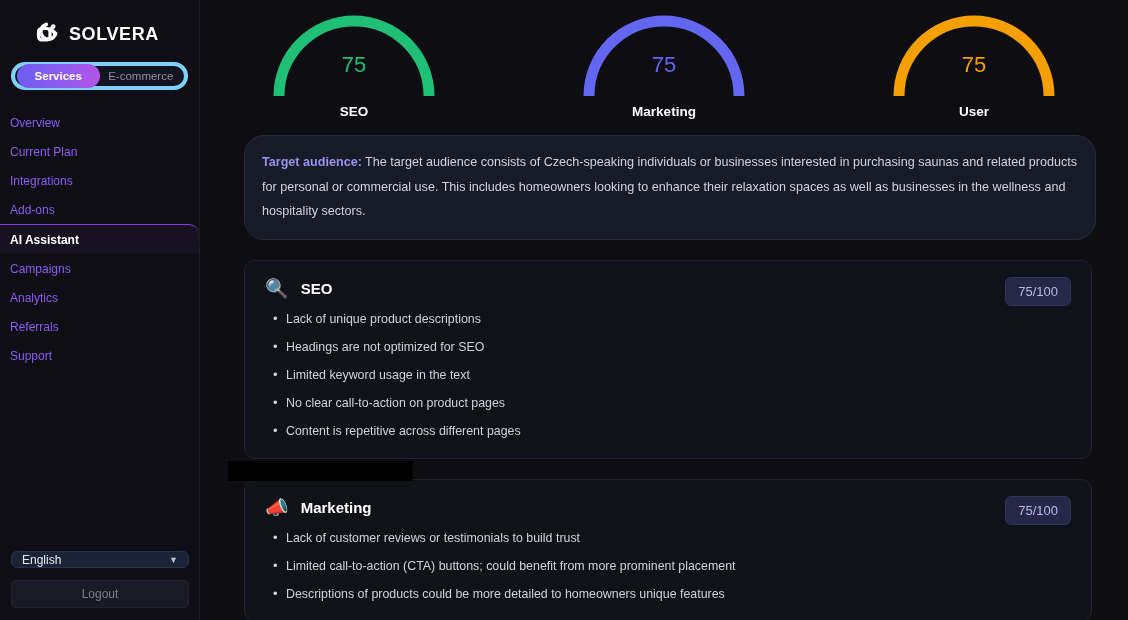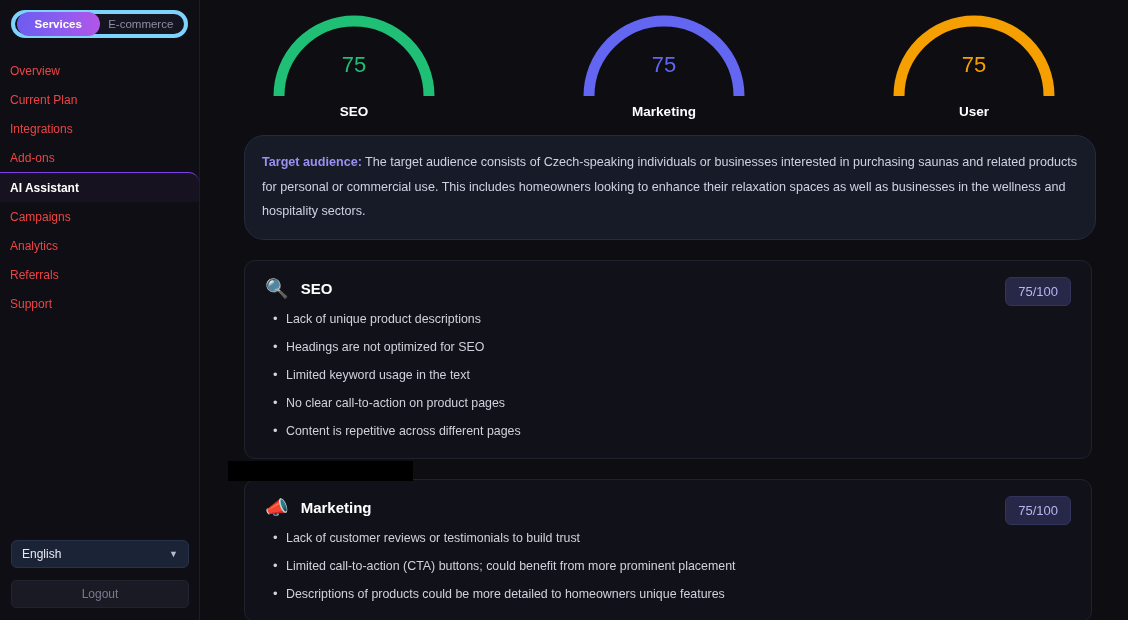--- a/index.html
+++ b/index.html
@@ -49,37 +49,37 @@
     font-family: "Liberation Sans", sans-serif;
   }
   .seg-btn.active {
     background: linear-gradient(95deg, #6d5cf0 0%, #8b5cf0 50%, #b455e8 100%);
     color: #ffffff; font-weight: bold;
   }
 
   .nav { margin-top: 18px; display: flex; flex-direction: column; }
   .nav-item {
     height: 29px; display: flex; align-items: center;
-    padding-left: 10px; font-size: 12px; color: #ef4444;
+    padding-left: 10px; font-size: 12px; color: #8b5cf6;
     cursor: pointer; position: relative;
   }
   .nav-item.active {
     color: #ffffff; font-weight: bold;
     background: #17121f;
     border-top: 1.5px solid #7b3fe4;
     border-top-right-radius: 10px;
     height: 30px;
   }
 
   .side-bottom {
     position: absolute; left: 0; bottom: 0; width: 200px;
     padding: 0 11px 12px 11px;
   }
   .lang-select {
-    height: 28px; background: #1b2436;
+    height: 17px; background: #1b2436;
     border: 1px solid #27334a; border-radius: 6px;
     display: flex; align-items: center; justify-content: space-between;
     padding: 0 10px; color: #e7e9f2; font-size: 12px;
     cursor: pointer; margin-bottom: 12px;
   }
   .caret { font-size: 9px; color: #b8bdcc; }
   .logout-btn {
     height: 28px; background: #1a1a24; border: 1px solid #23232f;
     border-radius: 5px; width: 100%;
     color: #7b7b8e; font-size: 12px; cursor: pointer;
@@ -157,20 +157,30 @@
     z-index: 20;
   }
 </style>
 </head>
 <body>
 
 <div class="app">
 
   <aside class="sidebar">
 
+    <div class="logo-row">
+      <span class="logo-mark">
+        <svg width="28" height="28" viewBox="0 0 28 28">
+          <path d="M21 7.5 A7.5 7.5 0 1 0 21 20.5 L21 13.5" fill="none" stroke="#ffffff" stroke-width="3.6" stroke-linecap="round" transform="rotate(-45 14 14)"></path>
+          <rect x="6.5" y="8.5" width="11.5" height="11.5" rx="3.4" fill="none" stroke="#ffffff" stroke-width="3.2"></rect>
+          <circle cx="21.2" cy="6.6" r="2.3" fill="#ffffff"></circle>
+        </svg>
+      </span>
+      <span class="logo-text">SOLVERA</span>
+    </div>
 
     <div class="seg-wrap">
       <button class="seg-btn active">Services</button>
       <button class="seg-btn">E-commerce</button>
     </div>
 
     <nav class="nav">
       <div class="nav-item">Overview</div>
       <div class="nav-item">Current Plan</div>
       <div class="nav-item">Integrations</div>

